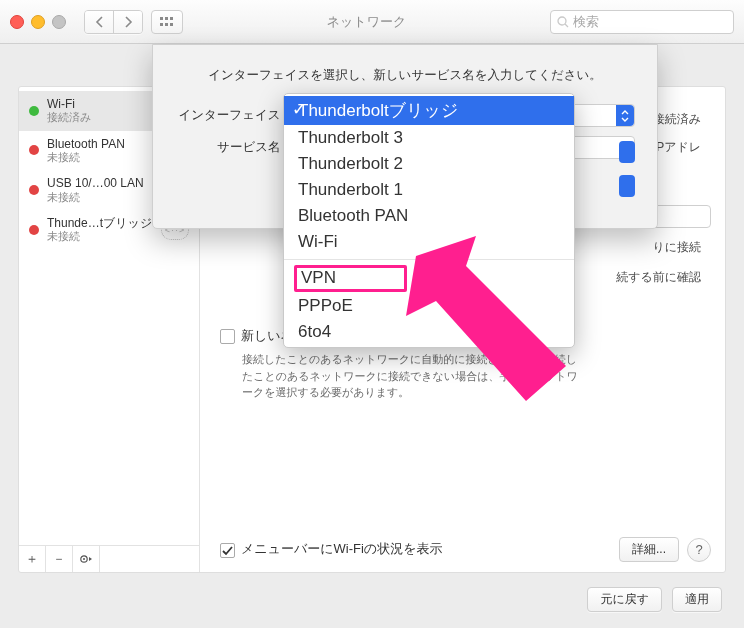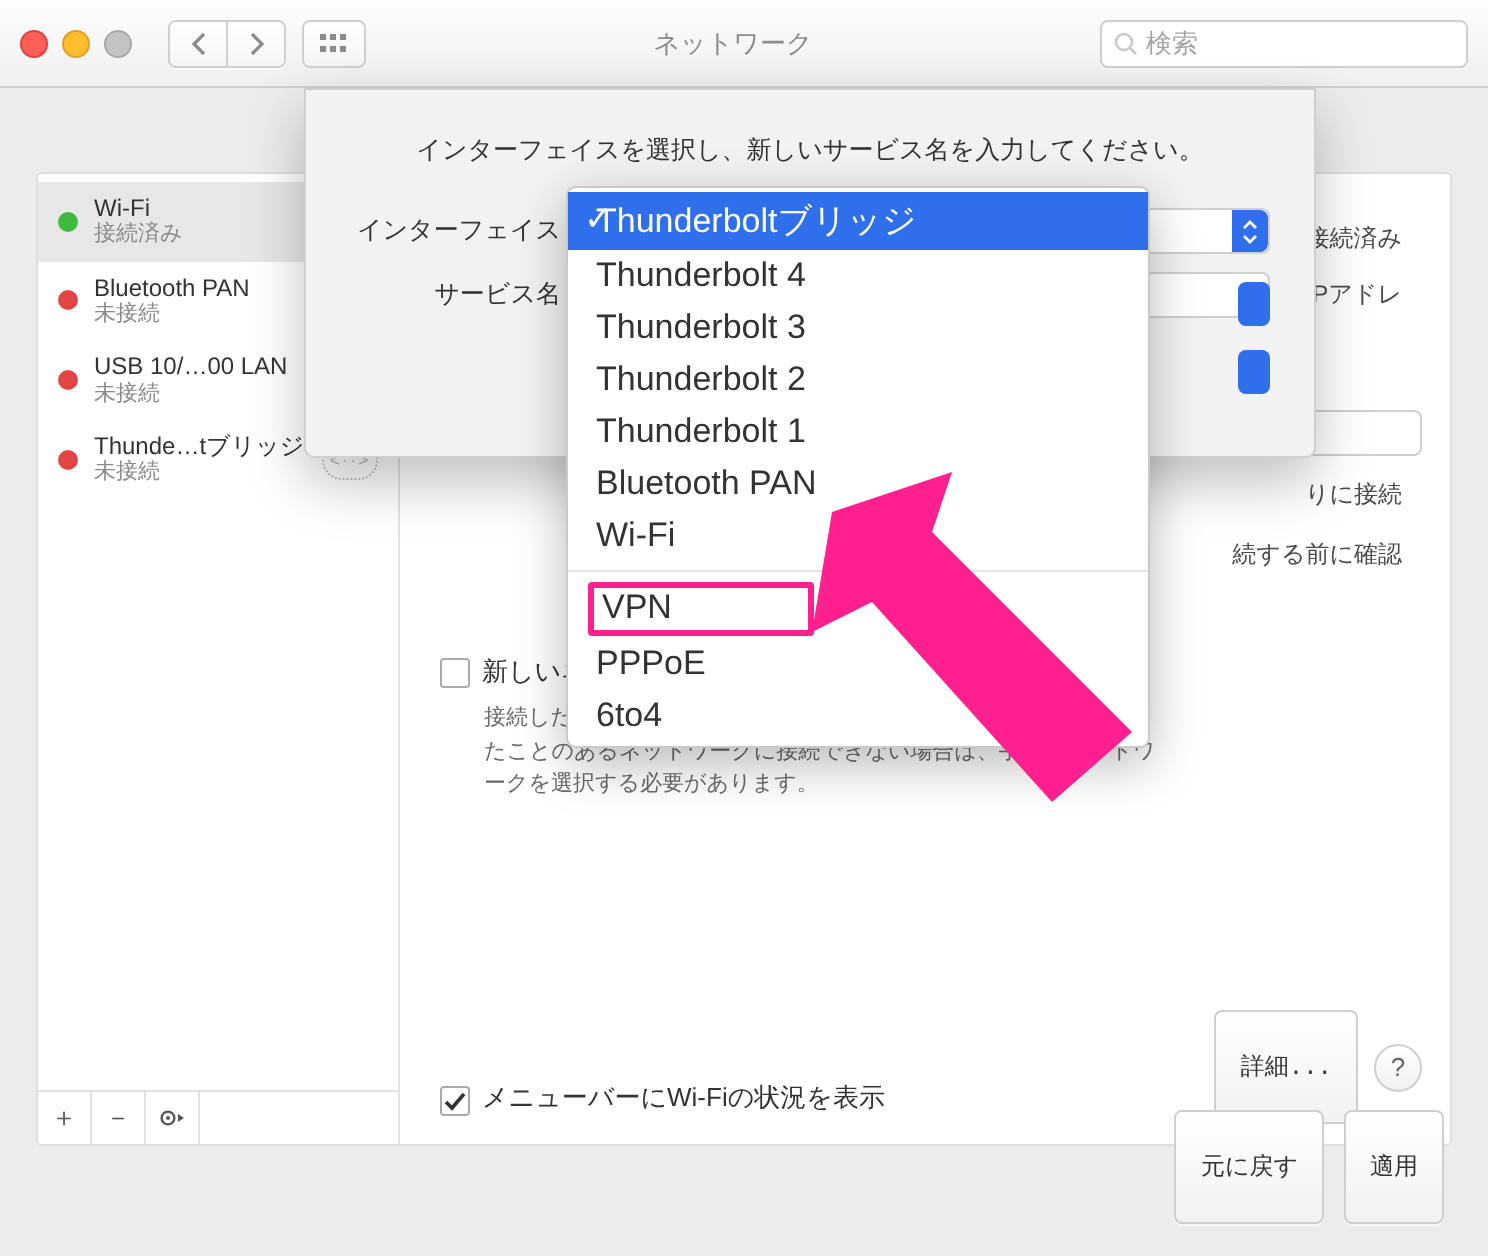--- a/index.html
+++ b/index.html
@@ -35,21 +35,21 @@
 .sidebar-tools{display:flex;border-top:1px solid #e2e2e2;height:26px;}
 .sb-tool{flex:none;width:26px;border-right:1px solid #e2e2e2;display:flex;align-items:center;justify-content:center;color:#555;}
 .sb-space{flex:1;}
 
 .detail{flex:1;position:relative;padding:20px 20px 12px 20px;}
 .check-row{display:flex;align-items:flex-start;gap:6px;margin-top:220px;}
 .check-box{width:13px;height:13px;border:1px solid #aaa;border-radius:2px;background:#fff;margin-top:2px;}
 .small-note{font-size:11px;color:#6b6b6b;line-height:1.5;margin:6px 0 0 22px;width:340px;}
 .show-row{display:flex;align-items:center;gap:6px;position:absolute;bottom:14px;left:20px;}
 .show-row .check-box{background:#fff;display:flex;align-items:center;justify-content:center;}
-.btn{background:linear-gradient(#fff,#f1f1f1);border:1px solid #cfcfcf;border-radius:4px;padding:19px 12px;font-size:12px;box-shadow:0 1px 0 rgba(255,255,255,.6);font-family:Liberation Mono, monospace;}
+.btn{background:linear-gradient(#fff,#f1f1f1);border:1px solid #cfcfcf;border-radius:4px;padding:3px 12px;font-size:12px;box-shadow:0 1px 0 rgba(255,255,255,.6);}
 .detail-btns{position:absolute;bottom:10px;right:14px;display:flex;align-items:center;gap:8px;}
 .help{width:22px;height:22px;border:1px solid #cfcfcf;border-radius:50%;display:flex;align-items:center;justify-content:center;color:#666;background:linear-gradient(#fff,#f1f1f1);}
 .bg-right-text{position:absolute;right:24px;font-size:12px;color:#4b4b4b;white-space:nowrap;}
 
 
 .bg-select{position:absolute;height:21px;border:1px solid #cfcfcf;border-radius:4px;background:#fff;}
 
 
 .sheet{position:absolute;left:152px;top:44px;width:460px;background:#f2f2f2;border:1px solid #cfcfcf;border-radius:0 0 5px 5px;box-shadow:0 12px 28px rgba(0,0,0,.25);padding:22px 22px 60px 22px;}
 .sheet .prompt{text-align:center;font-size:12.5px;margin-bottom:20px;}
@@ -220,21 +220,20 @@
     <div class="row">
       <span class="lab">サービス名：</span>
       <div class="popup-sel" style="background:#fff;"></div>
     </div>
     <span class="blue-btn" style="top:96px;"></span>
     <span class="blue-btn" style="top:130px;"></span>
   </div>
 
   <div class="dropdown">
     <div class="dd-item sel"><span>Thunderboltブリッジ</span></div>
-    <div class="dd-item"><span>Thunderbolt 4</span></div>
     <div class="dd-item"><span>Thunderbolt 3</span></div>
     <div class="dd-item"><span>Thunderbolt 2</span></div>
     <div class="dd-item"><span>Thunderbolt 1</span></div>
     <div class="dd-item"><span>Bluetooth PAN</span></div>
     <div class="dd-item"><span>Wi-Fi</span></div>
     <div class="dd-sep"></div>
     <div class="dd-item"><span class="vpn-box">VPN</span></div>
     <div class="dd-item"><span>PPPoE</span></div>
     <div class="dd-item"><span>6to4</span></div>
   </div>

